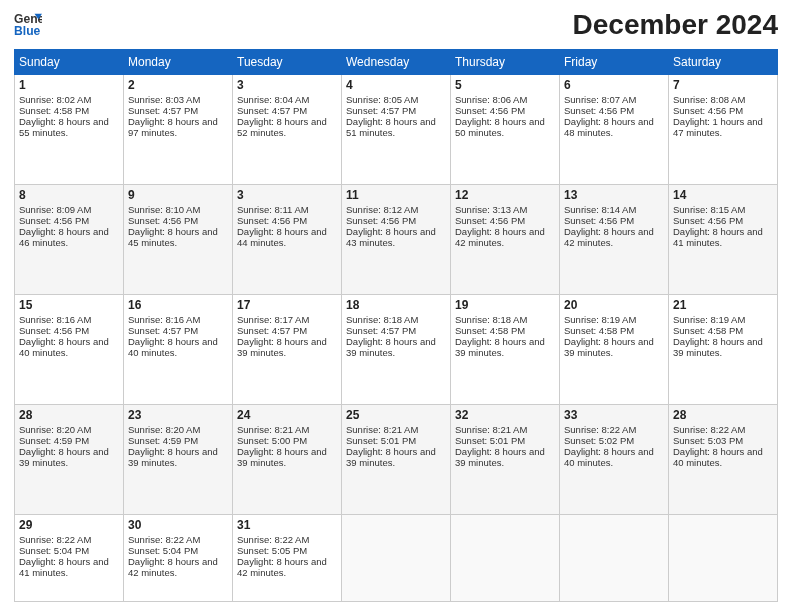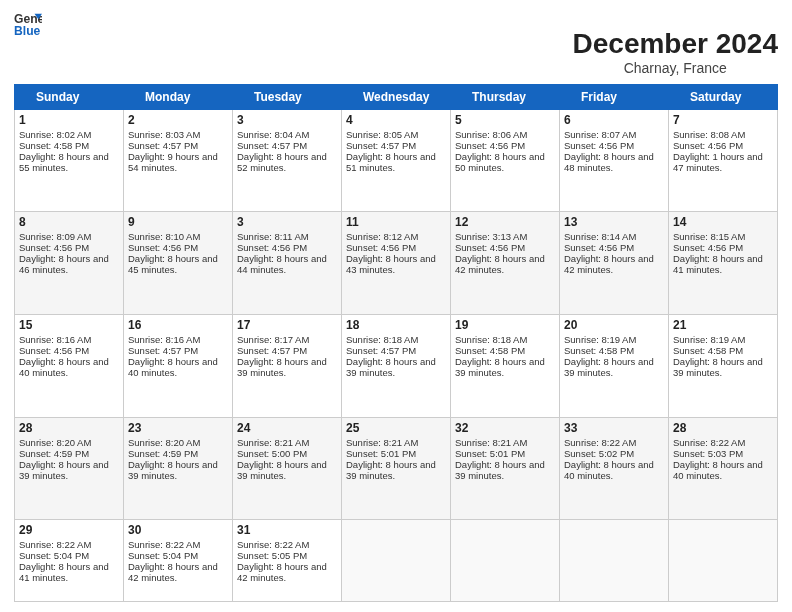--- a/index.html
+++ b/index.html
@@ -27,22 +27,21 @@
     .logo {
       display: flex;
       align-items: center;
       gap: 4px;
     }
     .logo-icon {
       width: 28px;
       height: 28px;
     }
     .title-block {
-      text-align: center;
-      margin-top: 19px;
+      text-align: right;
     }
     .title-block h1 {
       font-size: 28px;
       font-weight: bold;
       color: #222;
       line-height: 1.1;
     }
     .title-block h2 {
       font-size: 14px;
       color: #444;
@@ -52,22 +51,22 @@
       flex: 1;
       border: 1px solid #ccc;
       border-collapse: collapse;
       width: 100%;
       table-layout: fixed;
     }
     .calendar th {
       background: #1565c0;
       color: #fff;
       font-size: 12px;
-      font-weight: bold;
-      padding: 5px 21px;
+      font-weight: normal;
+      padding: 5px 4px;
       text-align: left;
       border: 1px solid #1565c0;
     }
     .calendar td {
       border: 1px solid #ccc;
       vertical-align: top;
       padding: 3px 4px;
       font-size: 9.5px;
       color: #333;
       background: #fff;
@@ -97,21 +96,20 @@
   <div class="header">
     <div class="logo">
       <svg class="logo-icon" viewBox="0 0 30 30">
         <text x="0" y="14" font-size="13" font-weight="bold" fill="#333">General</text>
         <text x="0" y="27" font-size="13" font-weight="bold" fill="#1565c0">Blue</text>
         <polygon points="22,4 30,4 26,10" fill="#1565c0"></polygon>
       </svg>
     </div>
     <div class="title-block">
       <h1>December 2024</h1>
-      <h2>Charnay, France</h2>
     </div>
   </div>
 
   <table class="calendar">
     <thead>
       <tr>
         <th>Sunday</th>
         <th>Monday</th>
         <th>Tuesday</th>
         <th>Wednesday</th>
@@ -125,21 +123,21 @@
           <td>
             <span class="day-num">1</span>
             <div>Sunrise: 8:02 AM</div>
             <div>Sunset: 4:58 PM</div>
             <div>Daylight: 8 hours and 55 minutes.</div>
           </td>
           <td>
             <span class="day-num">2</span>
             <div>Sunrise: 8:03 AM</div>
             <div>Sunset: 4:57 PM</div>
-            <div>Daylight: 9 hours and 54 minutes.</div>
+            <div>Daylight: 8 hours and 97 minutes.</div>
           </td>
           <td>
             <span class="day-num">3</span>
             <div>Sunrise: 8:04 AM</div>
             <div>Sunset: 4:57 PM</div>
             <div>Daylight: 8 hours and 52 minutes.</div>
           </td>
           <td>
             <span class="day-num">4</span>
             <div>Sunrise: 8:05 AM</div>

